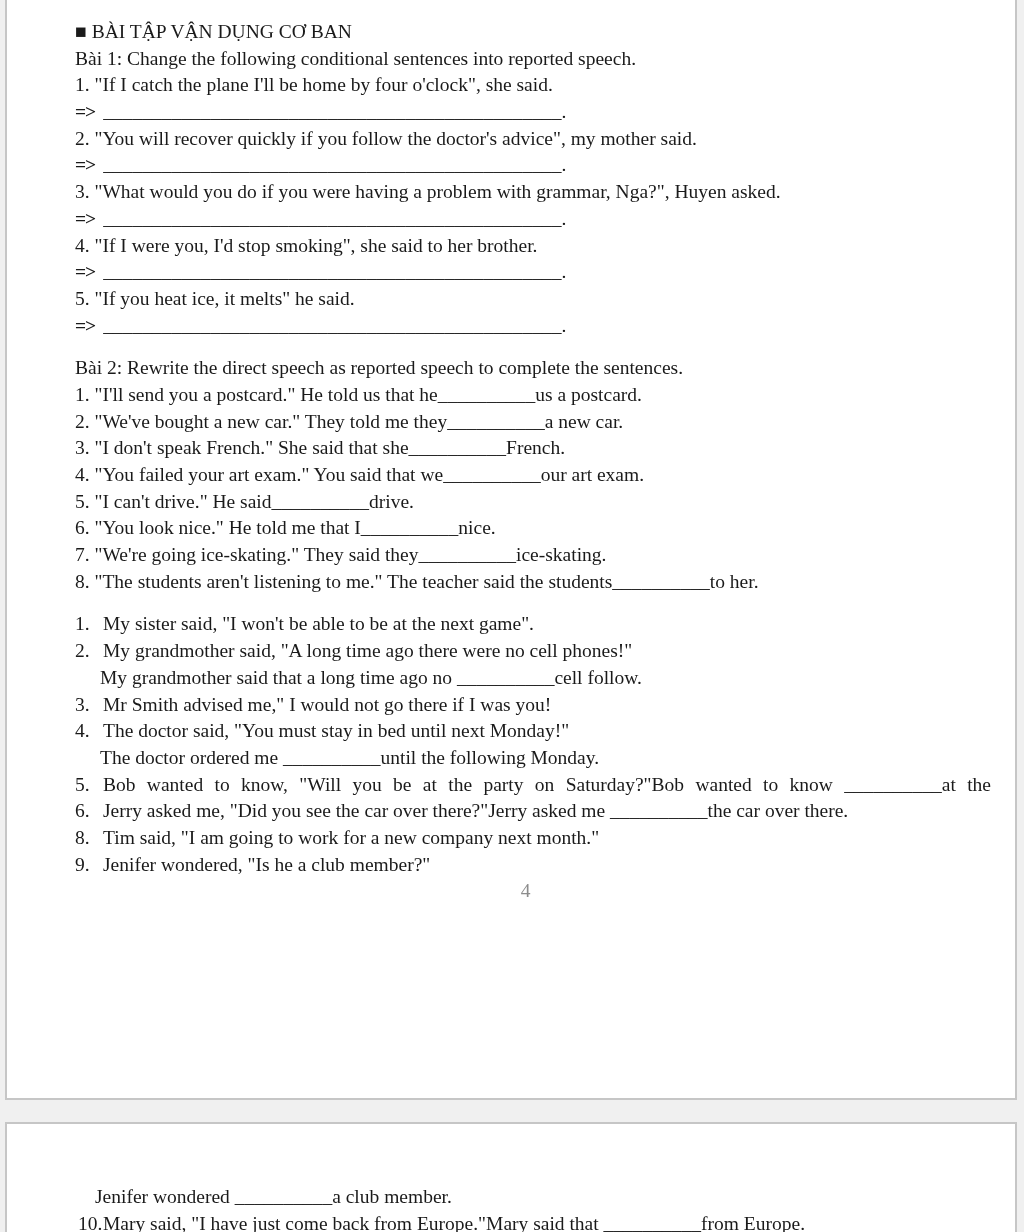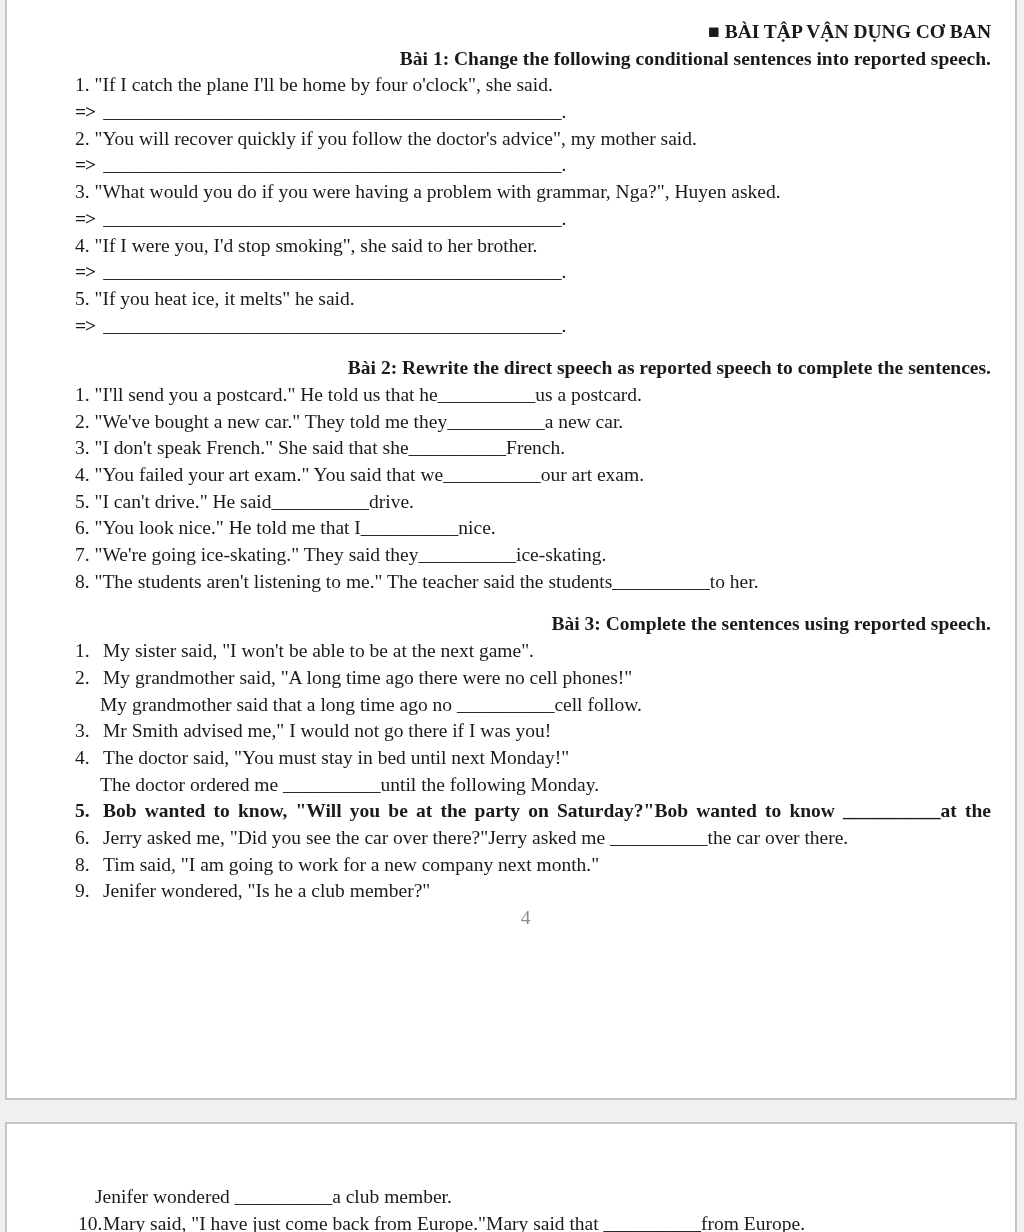--- a/index.html
+++ b/index.html
@@ -14,25 +14,25 @@
     border:2px solid #c6c6c6;box-sizing:border-box;
   }
   .page1{top:-4px;height:1104px;}
   .page2{top:1122px;height:130px;border-bottom:none;}
   .content{padding:21px 24px 0 68px;}
   .content2{padding-top:16px;margin-top:44px;}
   .line{
     height:26.7px;line-height:26.7px;font-size:19.5px;
     white-space:nowrap;
   }
-  .h1,.h2{font-weight:bold;text-align:right;}
+  .h1,.h2{font-weight:normal;}
   .spacer{height:16px;}
   .num{display:inline-block;width:28px;}
   .cont{padding-left:25px;}
-  .justify{white-space:normal;text-align:justify;text-align-last:justify;font-weight:bold;}
+  .justify{white-space:normal;text-align:justify;text-align-last:justify;}
   .p2a{padding-left:20px;}
   .p2b{padding-left:3px;}
   .p2b .num{width:25px;}
   .sym{font-weight:bold;letter-spacing:-1px;margin-right:8px;}
   .pagenum{text-align:center;color:#8c8c8c;margin-left:-15px;}
 </style>
 </head>
 <body>
 
 <div class="canvas">
@@ -54,21 +54,20 @@
         <div class="line h2">Bài 2: Rewrite the direct speech as reported speech to complete the sentences.</div>
         <div class="line item">1. "I'll send you a postcard." He told us that he__________us a postcard.</div>
         <div class="line item">2. "We've bought a new car." They told me they__________a new car.</div>
         <div class="line item">3. "I don't speak French." She said that she__________French.</div>
         <div class="line item">4. "You failed your art exam." You said that we__________our art exam.</div>
         <div class="line item">5. "I can't drive." He said__________drive.</div>
         <div class="line item">6. "You look nice." He told me that I__________nice.</div>
         <div class="line item">7. "We're going ice-skating." They said they__________ice-skating.</div>
         <div class="line item">8. "The students aren't listening to me." The teacher said the students__________to her.</div>
         <div class="line spacer"></div>
-        <div class="line h2">Bài 3: Complete the sentences using reported speech.</div>
         <div class="line item"><span class="num">1.</span><span>My sister said, "I won't be able to be at the next game".</span></div>
         <div class="line item"><span class="num">2.</span><span>My grandmother said, "A long time ago there were no cell phones!"</span></div>
         <div class="line cont">My grandmother said that a long time ago no __________cell follow.</div>
         <div class="line item"><span class="num">3.</span><span>Mr Smith advised me," I would not go there if I was you!</span></div>
         <div class="line item"><span class="num">4.</span><span>The doctor said, "You must stay in bed until next Monday!"</span></div>
         <div class="line cont">The doctor ordered me __________until the following Monday.</div>
         <div class="line justify"><span class="num">5.</span><span>Bob wanted to know, "Will you be at the party on Saturday?"Bob wanted to know __________at the</span></div>
         <div class="line item"><span class="num">6.</span><span>Jerry asked me, "Did you see the car over there?"Jerry asked me __________the car over there.</span></div>
         <div class="line item"><span class="num">8.</span><span>Tim said, "I am going to work for a new company next month."</span></div>
         <div class="line item"><span class="num">9.</span><span>Jenifer wondered, "Is he a club member?"</span></div>

